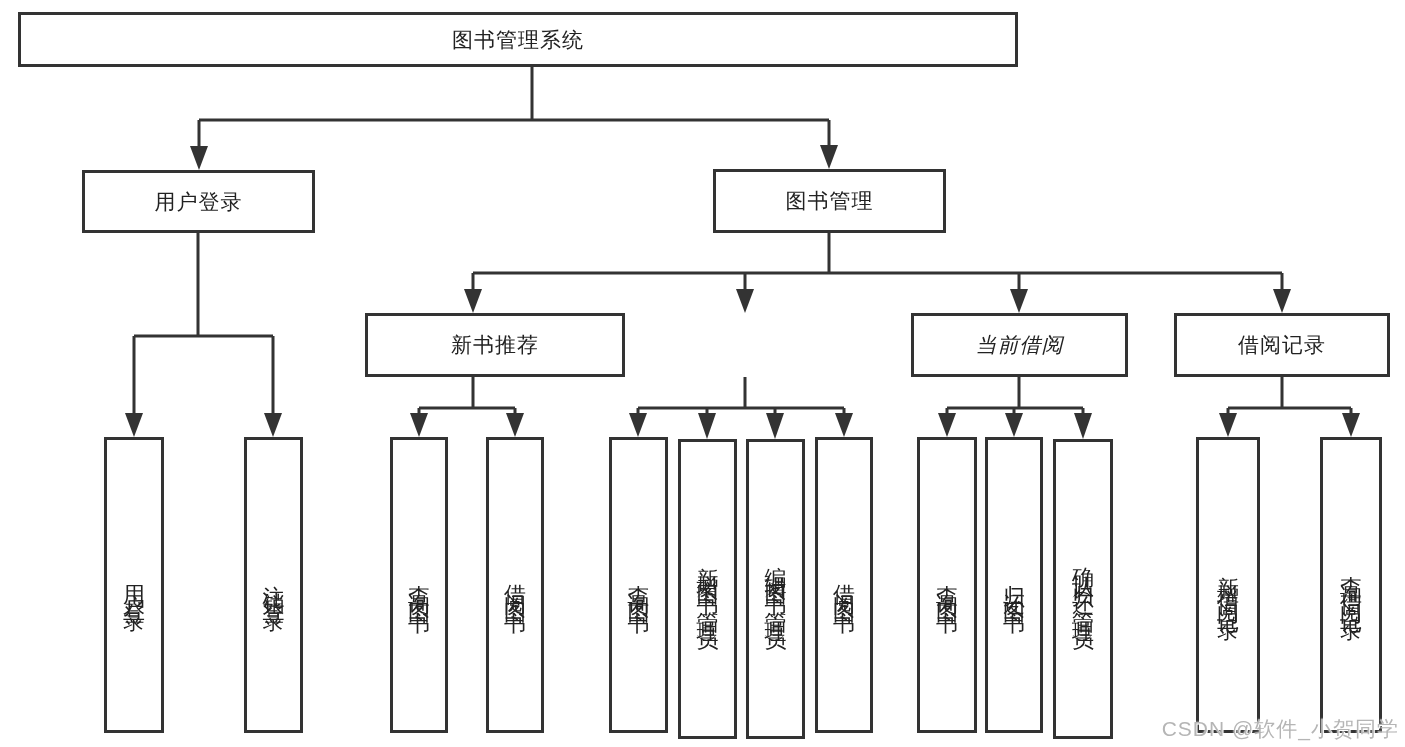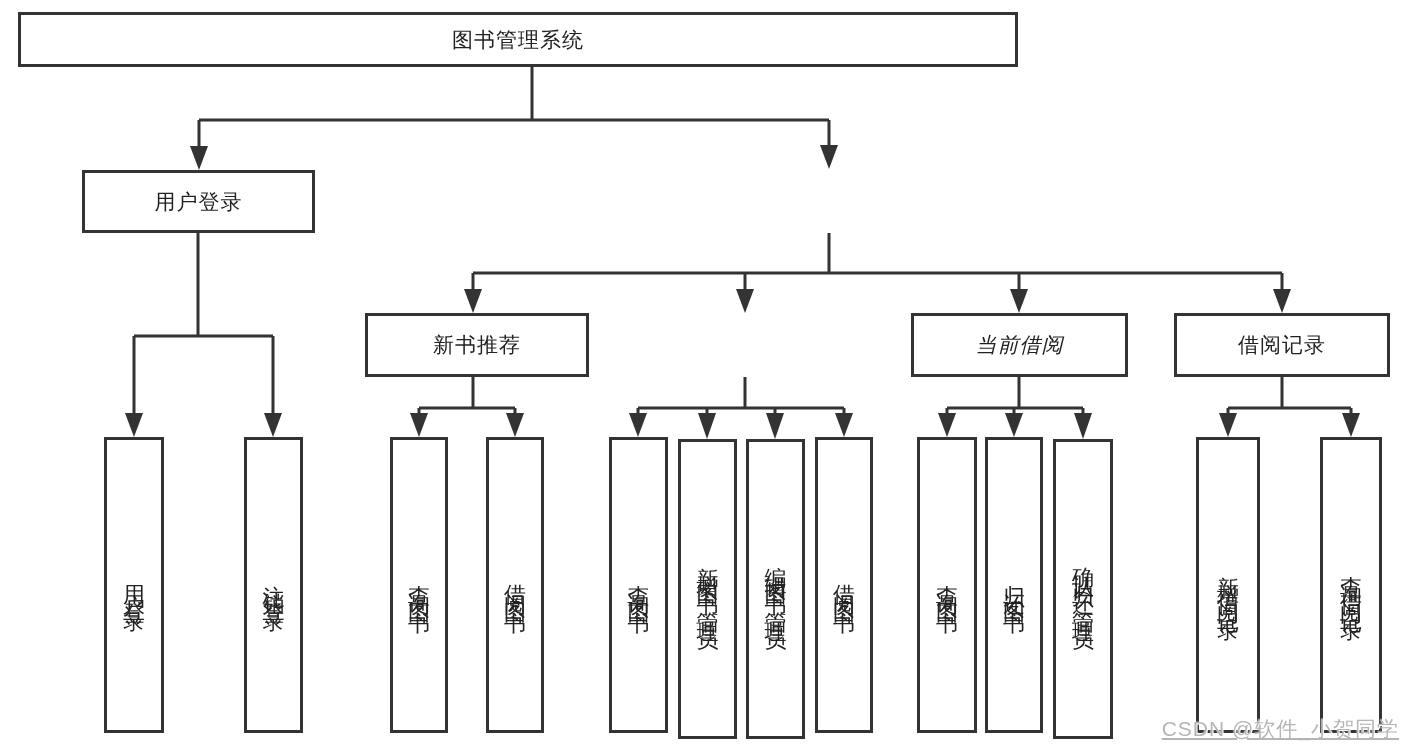--- a/index.html
+++ b/index.html
@@ -48,21 +48,20 @@
   }
   .watermark {
     position: absolute;
     right: 6px;
     bottom: 4px;
     font-size: 21px;
     color: #b5b5b5;
     letter-spacing: 1px;
     text-shadow: 0 0 2px #ffffff, 1px 1px 0 #ffffff;
     white-space: nowrap;
-    text-decoration: underline;
   }
 </style>
 </head>
 <body>
 
 <div class="canvas">
 
   <svg class="wires" width="1405" height="747" viewBox="0 0 1405 747">
     <g stroke="#333333" stroke-width="3" fill="none">
       <path d="M532 67 V120 M199 120 H829 M199 120 V162 M829 120 V161"></path>
@@ -92,22 +91,23 @@
       <polygon points="1005,413 1023,413 1014,437"></polygon>
       <polygon points="1074,413 1092,413 1083,439"></polygon>
       <polygon points="1219,413 1237,413 1228,437"></polygon>
       <polygon points="1342,413 1360,413 1351,437"></polygon>
     </g>
   </svg>
 
   <div class="node root" style="left:18px; top:12px; width:1000px; height:55px;">图书管理系统</div>
 
   <div class="node" style="left:82px; top:170px; width:233px; height:63px;">用户登录</div>
+  <div class="node" style="left:713px; top:169px; width:233px; height:64px;">图书管理</div>
 
-  <div class="node" style="left:365px; top:313px; width:224px; height:64px;">新书推荐</div>
+  <div class="node" style="left:365px; top:313px; width:260px; height:64px;">新书推荐</div>
   <div class="node" style="left:911px; top:313px; width:217px; height:64px;font-style:italic;">当前借阅</div>
   <div class="node" style="left:1174px; top:313px; width:216px; height:64px;">借阅记录</div>
 
   <div class="leaf" style="left:104px; width:60px;">
     <span class="vtext">用户登录</span>
   </div>
   <div class="leaf" style="left:244px; width:59px;">
     <span class="vtext">注销登录</span>
   </div>
 

